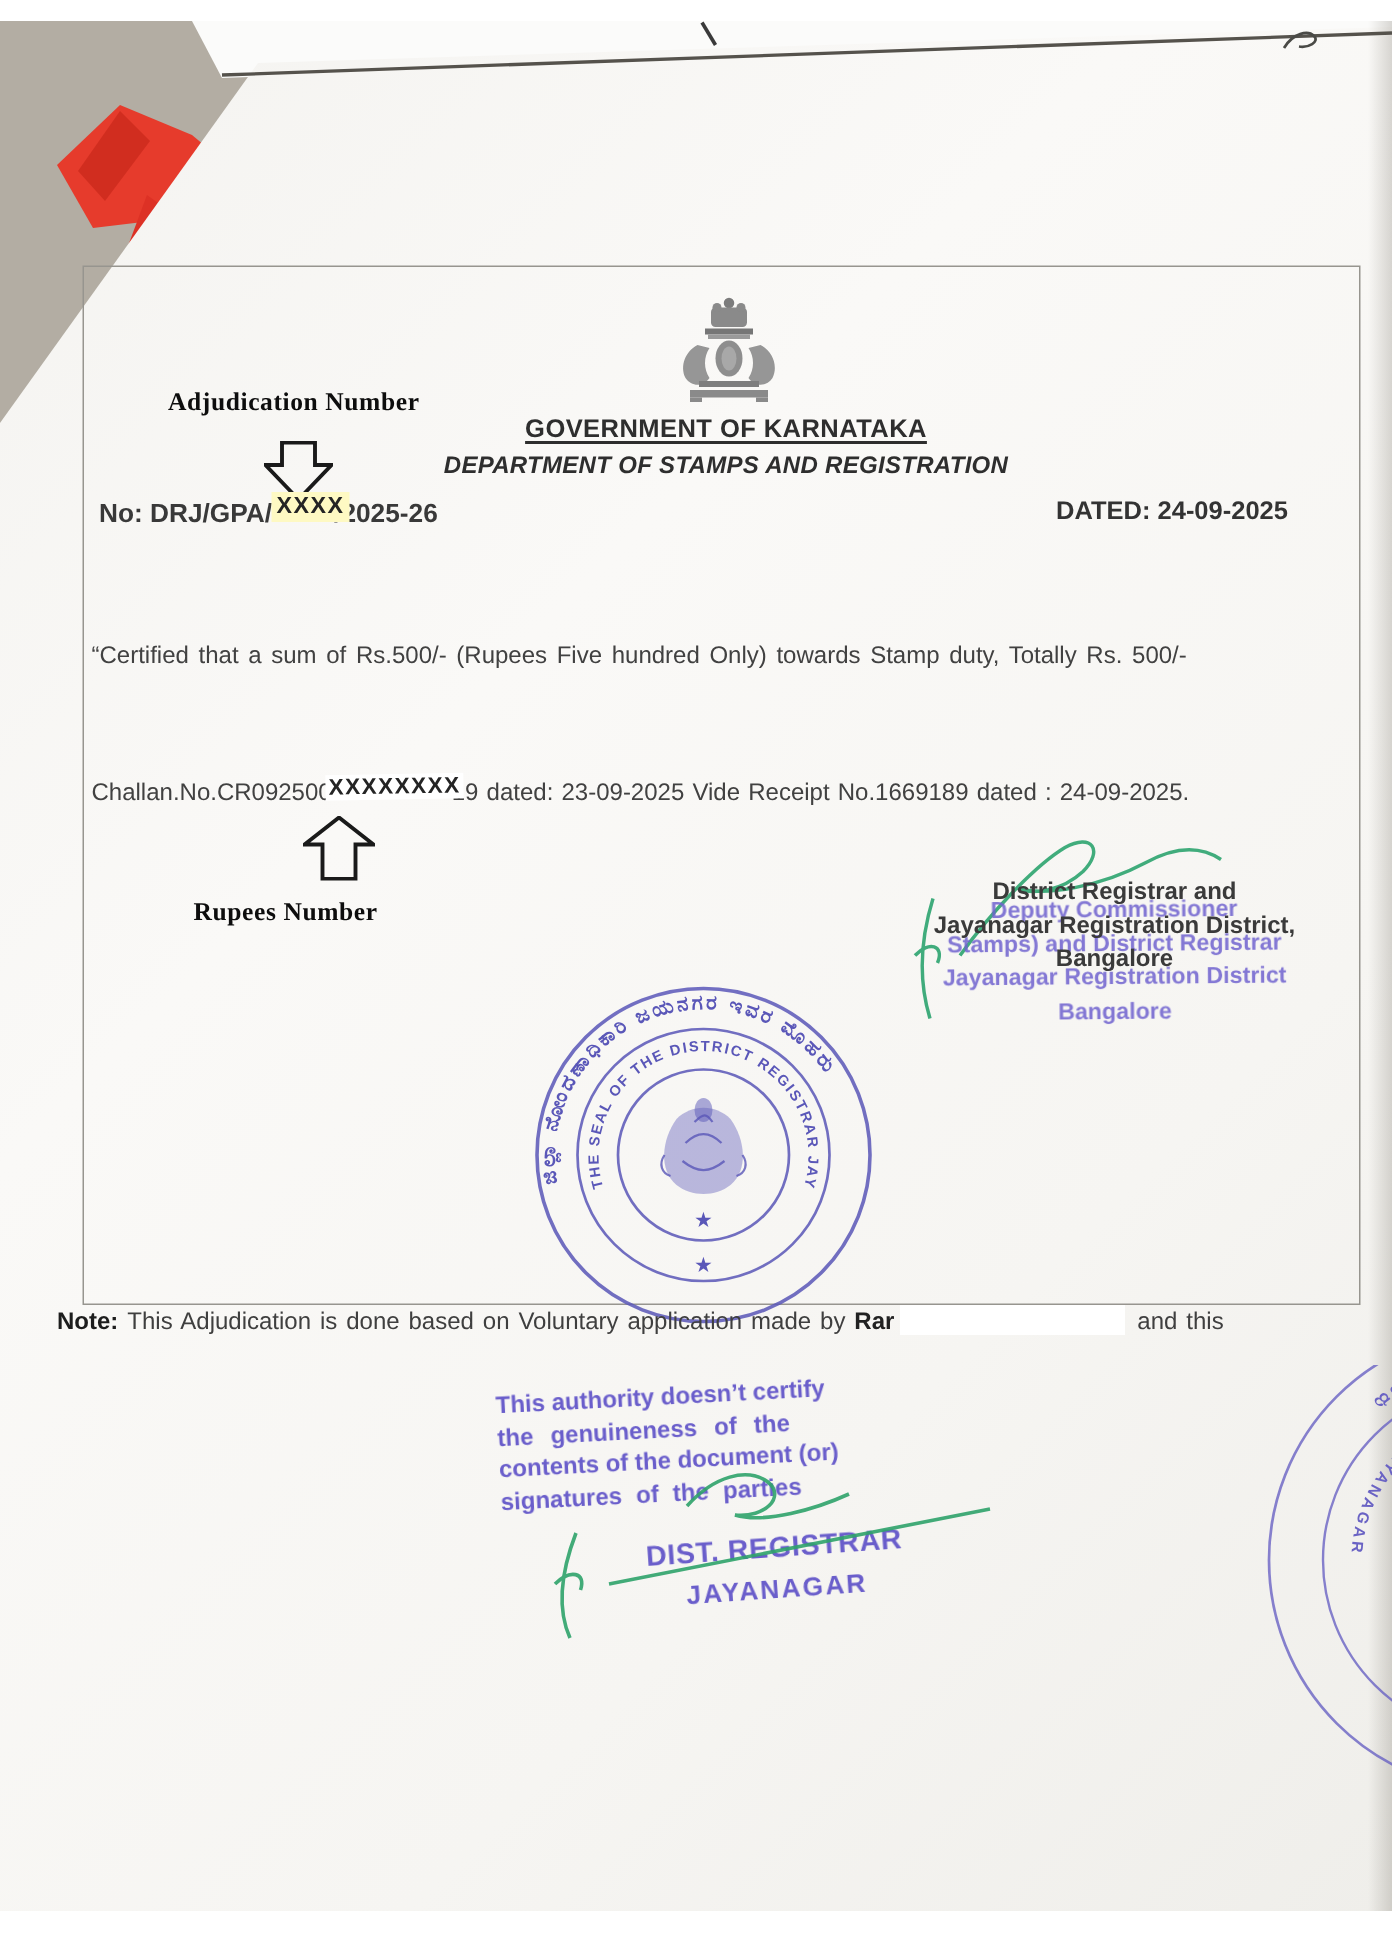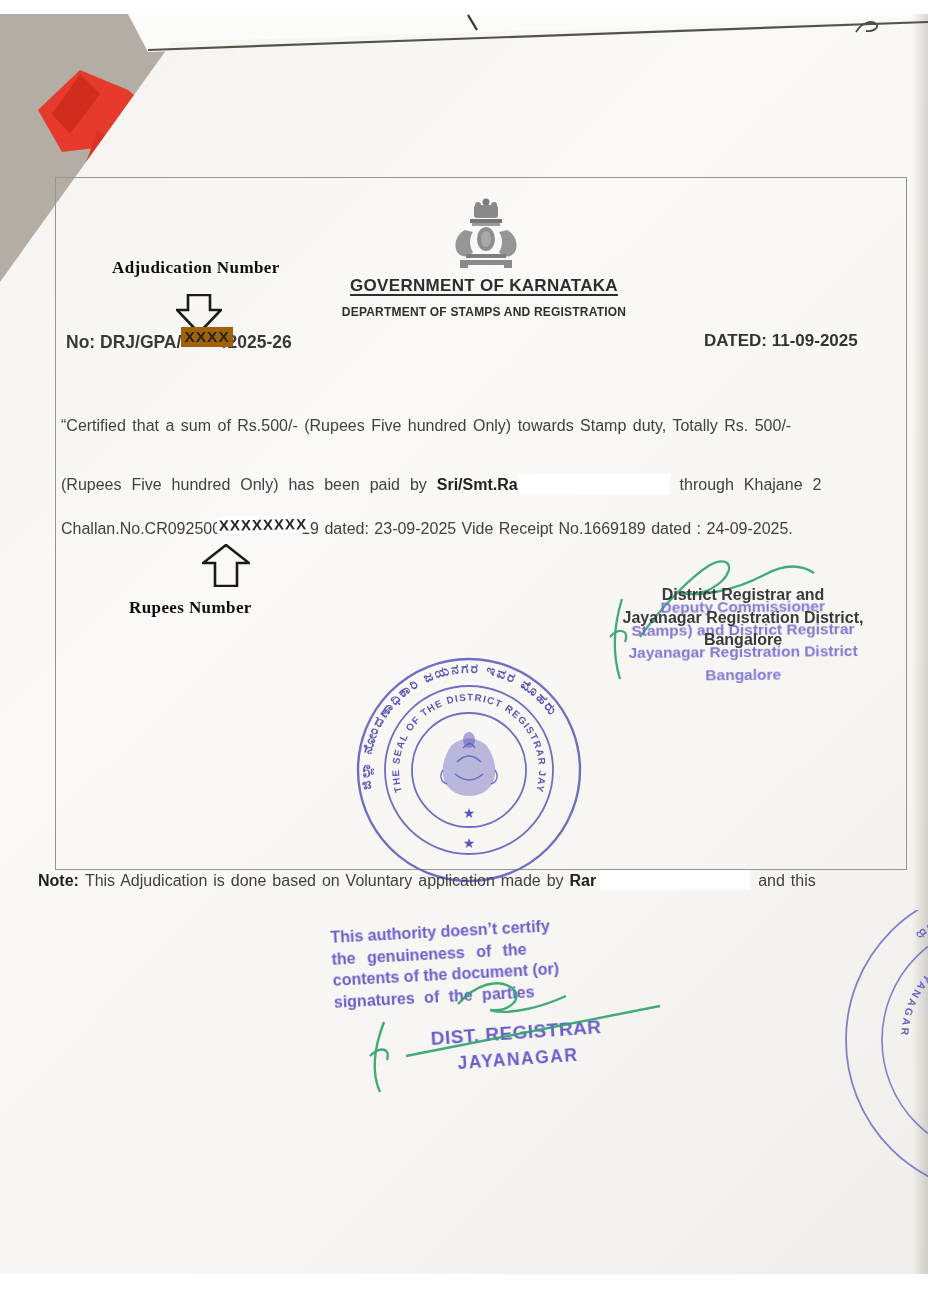--- a/index.html
+++ b/index.html
@@ -12,25 +12,25 @@
         clip-path:polygon(172px 28px,928px 4px,928px 1300px,0px 1300px,0px 268px);}
   .shade-right{position:absolute;right:0;top:0;width:16px;height:100%;
         background:linear-gradient(to left,rgba(125,120,110,.28),rgba(125,120,110,0));}
   svg.overlay{position:absolute;left:0;top:0;pointer-events:none;}
   .abs{position:absolute;}
   .cert-border{position:absolute;left:55px;top:163px;width:850px;height:691px;
         border:1.5px solid #97958f;}
   .center{text-align:center;}
   .gov-line{font-size:17px;font-weight:700;color:#2e2e2e;letter-spacing:.3px;
         text-decoration:underline;text-decoration-thickness:1.5px;text-underline-offset:3px;}
-  .dept-line{font-size:12px;font-weight:700;color:#2e2e2e;letter-spacing:.2px;}
+  .dept-line{font-size:16px;font-weight:700;color:#2e2e2e;letter-spacing:.2px;font-style:italic;}
   .serif-label{font-family:"Liberation Serif",serif;font-weight:700;font-size:17px;
         color:#0d0d0d;letter-spacing:.4px;}
   .ref-line{font-size:17.5px;font-weight:700;color:#393939;}
-  .masked{display:inline-block;background:#a16207;padding:1px 3px;
+  .masked{display:inline-block;background:#fef9c3;padding:1px 3px;
         transform:translateY(-6px);font-size:15.5px;font-weight:700;color:#242424;
         letter-spacing:1px;margin-right:-10px;}
   .dated{font-size:17px;font-weight:700;color:#333;}
   .title-line{font-size:16px;font-weight:700;color:#2f2f2f;letter-spacing:.2px;
         text-decoration:underline;text-decoration-thickness:1.5px;text-underline-offset:3px;}
   .body-line{font-size:16px;color:#414141;white-space:nowrap;}
   .b{font-weight:700;color:#222;}
   .redact{display:inline-block;width:152px;height:21px;background:#ffffff;
         vertical-align:-5px;}
   .masked2{display:inline-block;background:#ffffff;padding:0 2px;
@@ -103,27 +103,24 @@
   </div>
 
   <div class="abs serif-label" style="left:112px;top:244px;">Adjudication Number</div>
   <svg class="abs" style="left:176px;top:280px;" width="46" height="41" viewBox="0 0 46 41">
     <polygon points="12,1 34,1 34,16 45,16 23,39 1,16 12,16" fill="none" stroke="#1a1a1a" stroke-width="2.6"></polygon>
   </svg>
 
   <div class="abs ref-line" style="left:66px;top:318px;">
     <span>No: DRJ/GPA/</span><span class="masked">XXXX</span><span>/2025-26</span>
   </div>
-  <div class="abs dated" style="left:704px;top:317px;">DATED: 11-09-2025</div>
-
-
-  <div class="abs body-line" style="left:61px;top:403px;word-spacing:2px;">“Certified that a sum of Rs.500/- (Rupees  Five hundred Only) towards Stamp duty, Totally Rs. 500/-</div>
-  <div class="abs body-line" style="left:61px;top:460px;word-spacing:5.5px;">
-    <span>(Rupees Five hundred  Only) has been paid by </span><span class="b">Sri/Smt.Ra</span><span class="redact"></span><span> through Khajane 2</span>
-  </div>
+  <div class="abs dated" style="left:704px;top:317px;">DATED: 24-09-2025</div>
+
+
+  <div class="abs body-line" style="left:61px;top:415px;word-spacing:2px;">“Certified that a sum of Rs.500/- (Rupees  Five hundred Only) towards Stamp duty, Totally Rs. 500/-</div>
   <div class="abs body-line" style="left:61px;top:506px;word-spacing:1px;">
     <span>Challan.No.CR092500</span><span class="masked2">XXXXXXXX</span><span>19 dated: 23-09-2025 Vide Receipt No.1669189 dated : 24-09-2025.</span>
   </div>
 
   <svg class="abs" style="left:202px;top:530px;" width="48" height="43" viewBox="0 0 48 43">
     <polygon points="24,1 47,19 35,19 35,42 13,42 13,19 1,19" fill="none" stroke="#1a1a1a" stroke-width="2.6"></polygon>
   </svg>
   <div class="abs serif-label" style="left:129px;top:584px;">Rupees Number</div>
 
   <svg class="abs" style="left:602px;top:523px;" width="240" height="150" viewBox="0 0 240 150">

